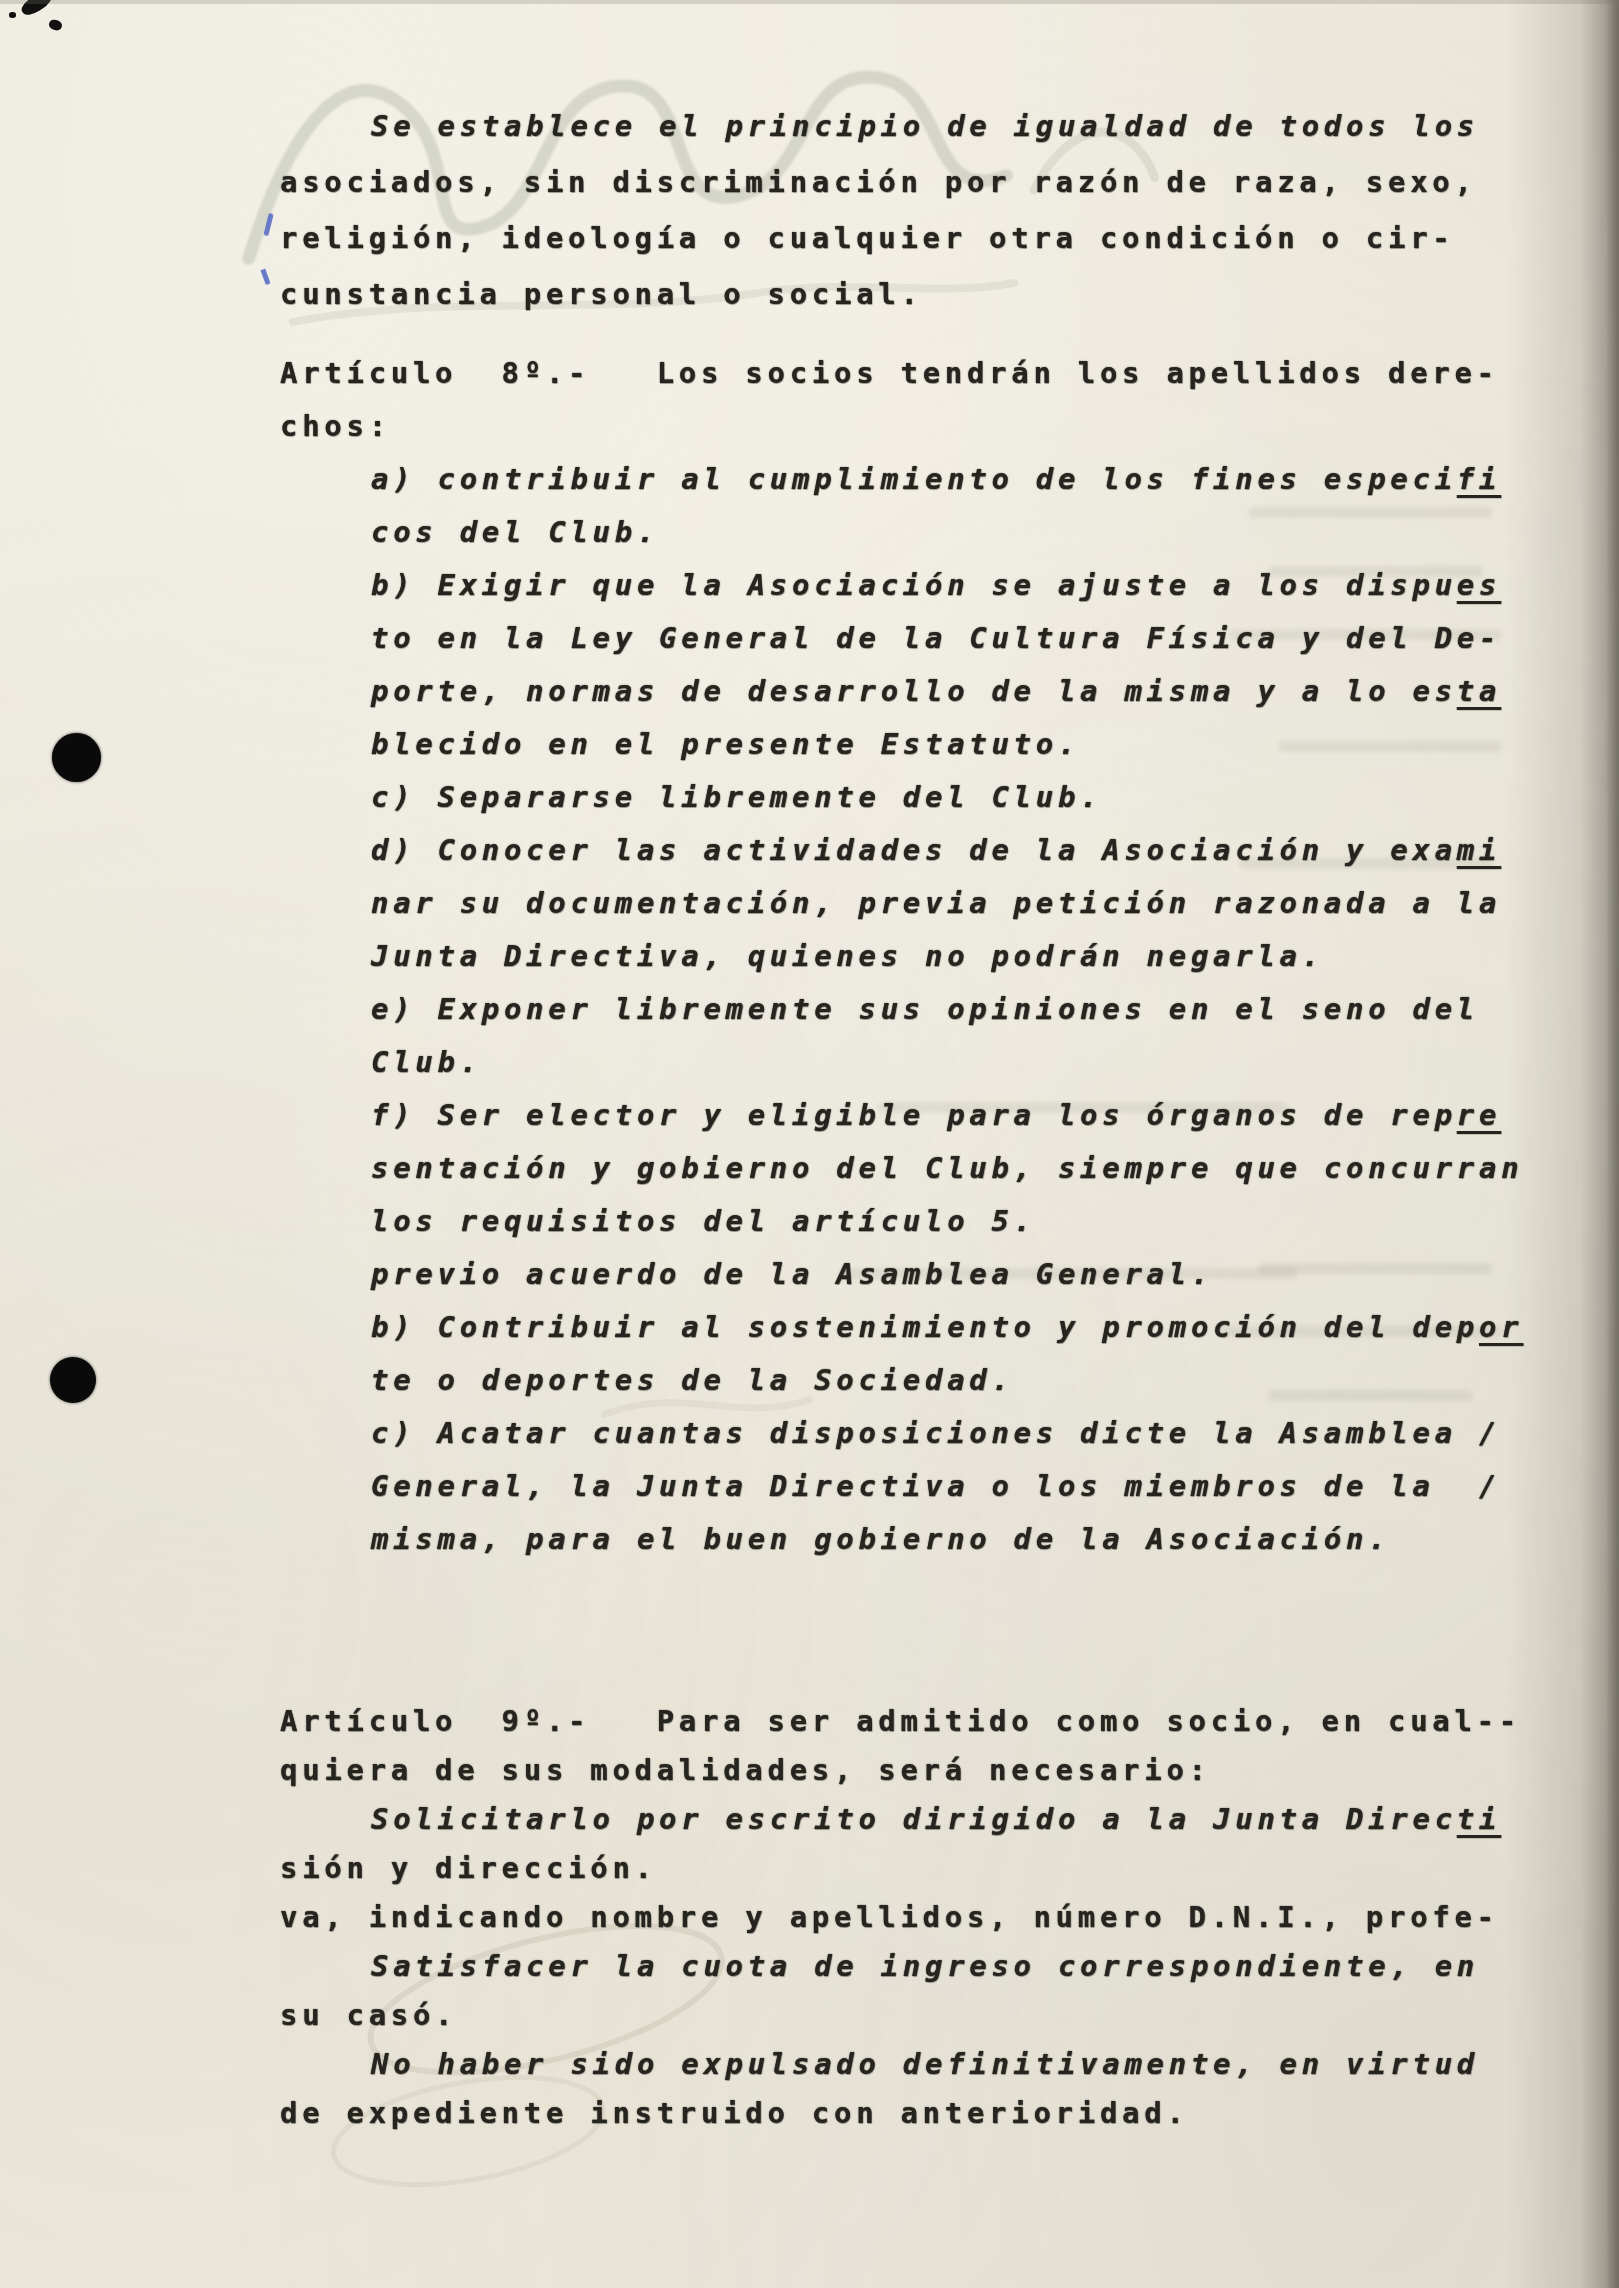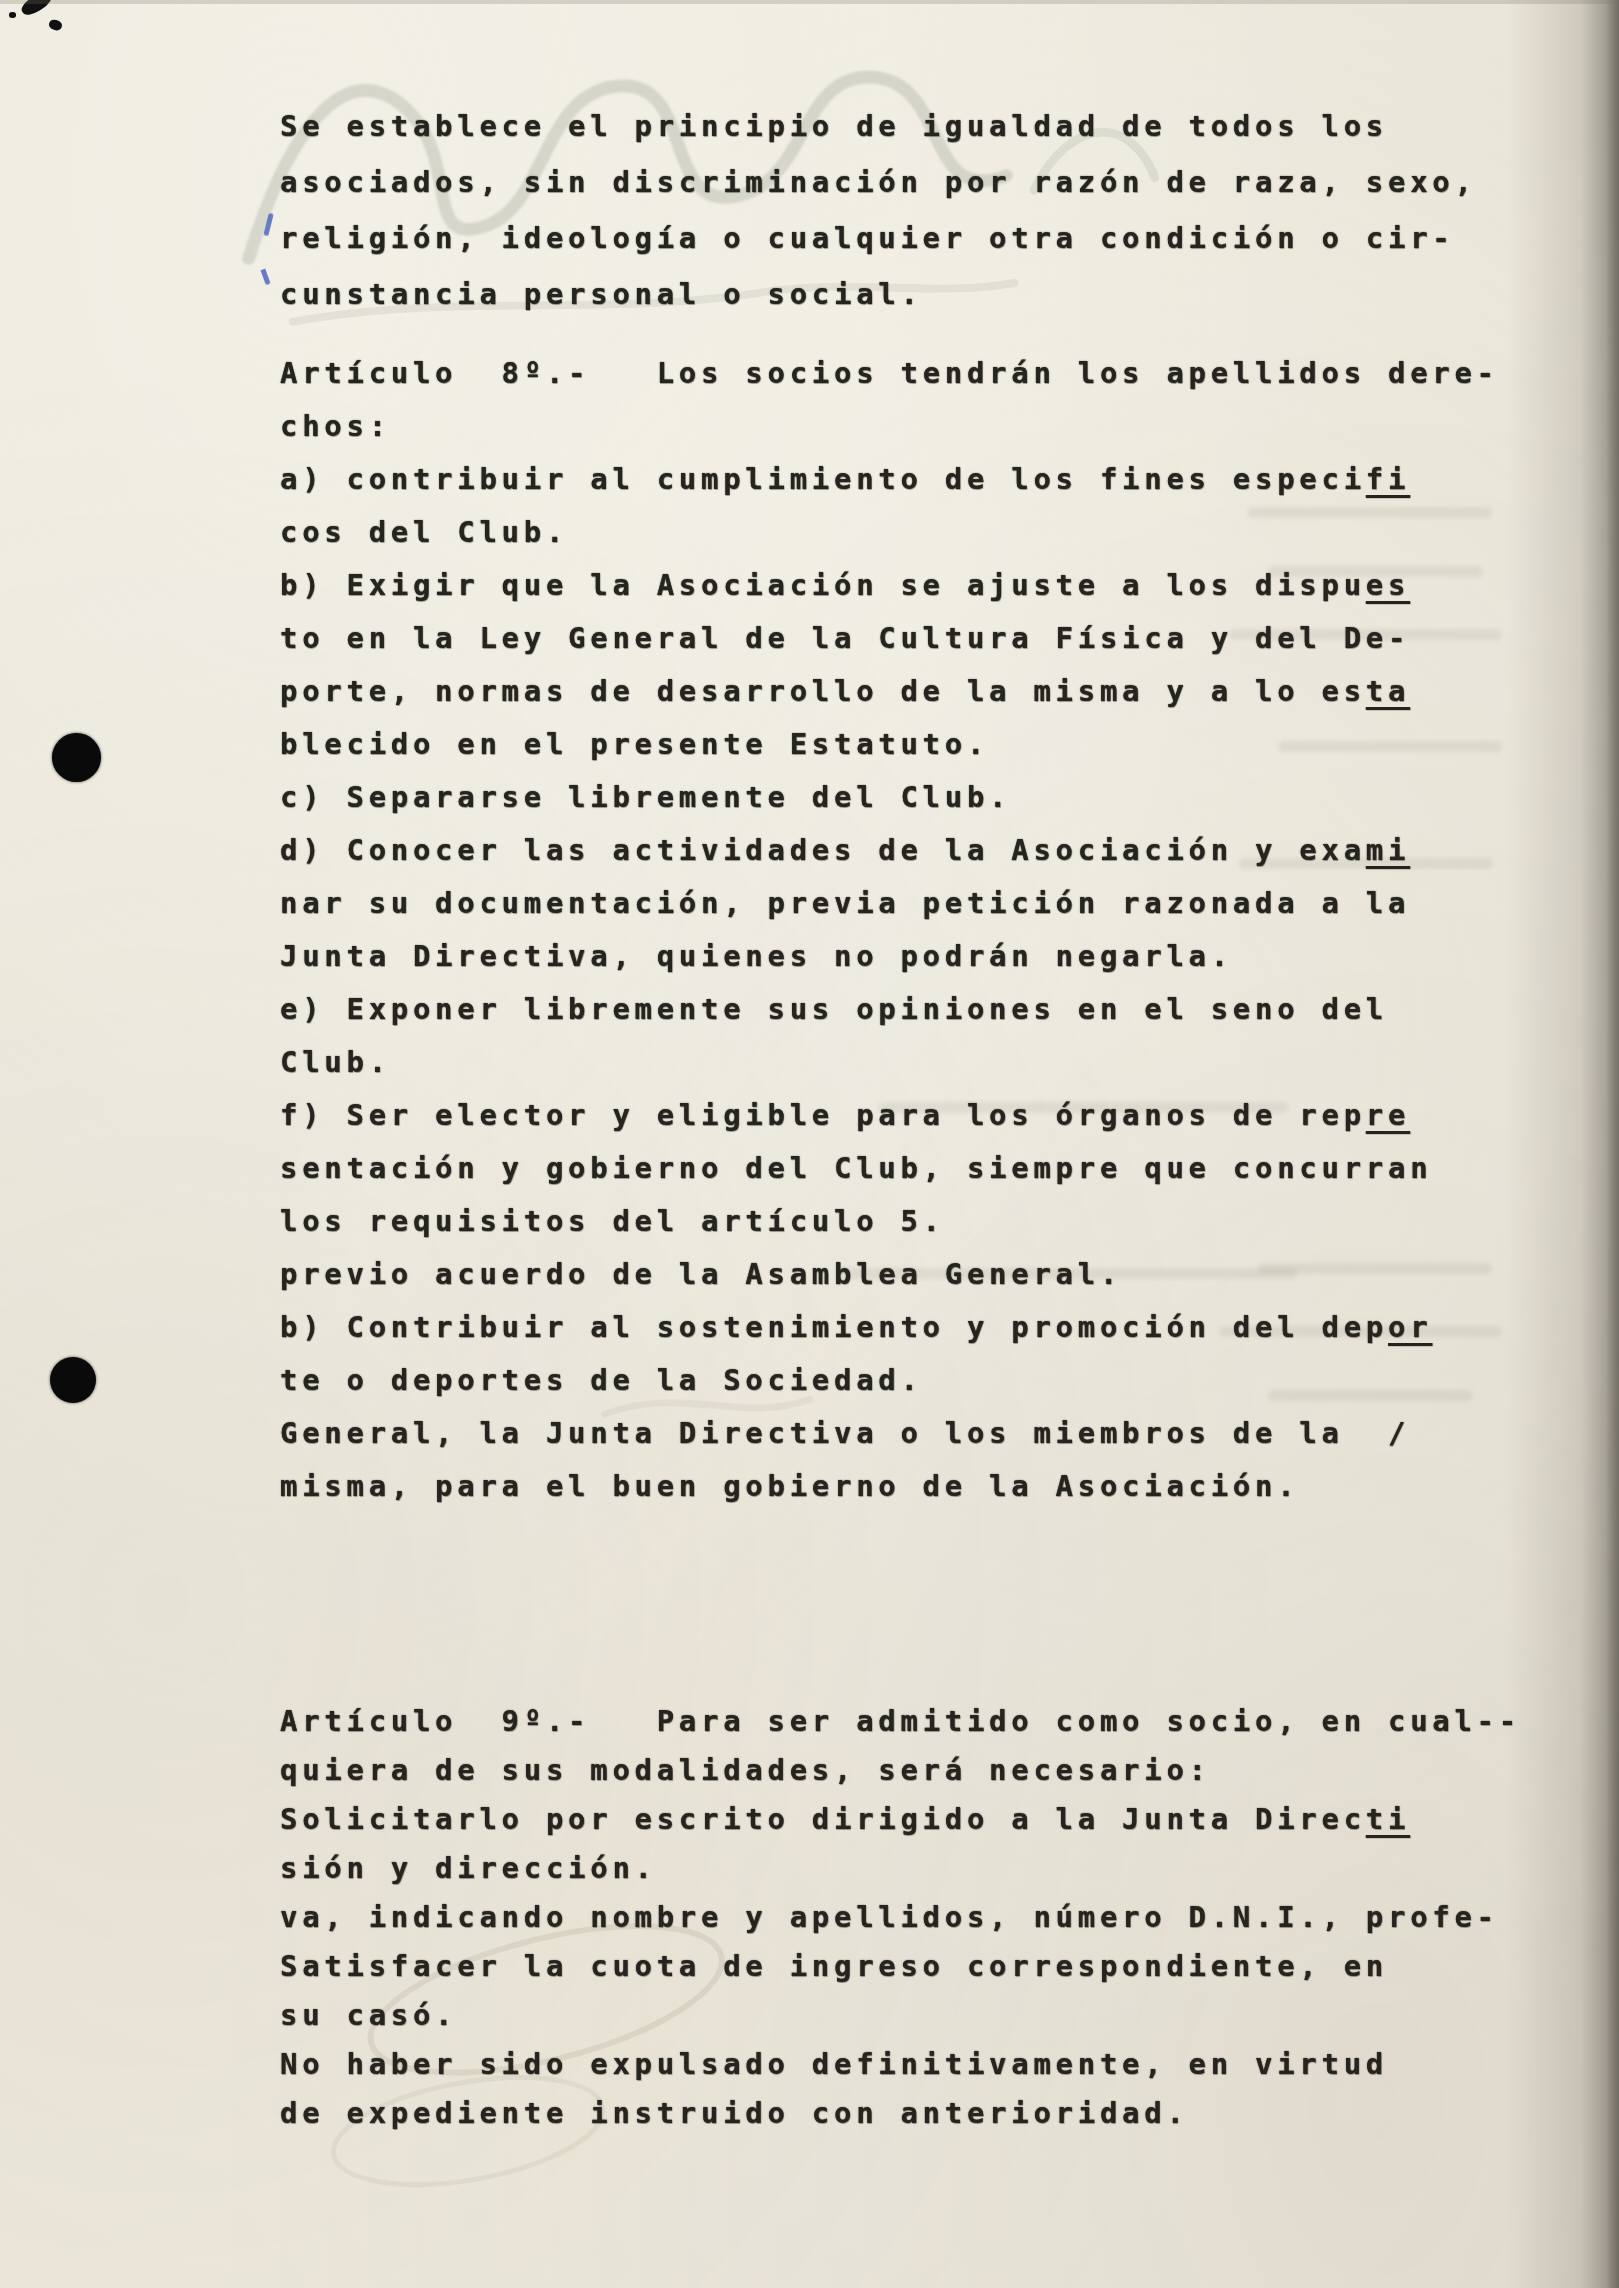--- a/index.html
+++ b/index.html
@@ -15,21 +15,21 @@
   }
   .page{position:absolute;inset:0;}
   
   .text-area{position:absolute;left:280px;top:0;width:1297px;}
   .block{position:absolute;left:0;width:100%;}
   .line{
     white-space:pre;font-weight:bold;font-size:29px;letter-spacing:4.7px;
     color:#26241f;
     text-shadow:0 0 1.3px rgba(38,36,31,.85), 0.6px 0.6px 0 rgba(38,36,31,.30);
   }
-  .line.ind{}
+  .line.ind{margin-left:91px;font-style:italic;}
   .head{
     text-decoration-thickness:3.9px;
     text-underline-offset:6.8px;
   }
   .tail-u{
     text-decoration:underline;
     text-decoration-thickness:3.4px;
     text-underline-offset:5.9px;
   }
   
@@ -97,20 +97,21 @@
         <div class="line ind"><span>nar su documentación, previa petición razonada a la</span></div>
         <div class="line ind"><span>Junta Directiva, quienes no podrán negarla.</span></div>
         <div class="line ind"><span>e) Exponer libremente sus opiniones en el seno del</span></div>
         <div class="line ind"><span>Club.</span></div>
         <div class="line ind"><span>f) Ser elector y eligible para los órganos de rep</span><span class="tail-u">re</span></div>
         <div class="line ind"><span>sentación y gobierno del Club, siempre que concurran</span></div>
         <div class="line ind"><span>los requisitos del artículo 5.</span></div>
         <div class="line ind"><span>previo acuerdo de la Asamblea General.</span></div>
         <div class="line ind"><span>b) Contribuir al sostenimiento y promoción del dep</span><span class="tail-u">or</span></div>
         <div class="line ind"><span>te o deportes de la Sociedad.</span></div>
+        <div class="line ind"><span>c) Acatar cuantas disposiciones dicte la Asamblea /</span></div>
         <div class="line ind"><span>General, la Junta Directiva o los miembros de la  /</span></div>
         <div class="line ind"><span>misma, para el buen gobierno de la Asociación.</span></div>
       </section>
     <section class="block" style="top: 1697px; line-height: 49px;">
         <div class="line"><span class="head">Artículo  9º.-</span><span>   Para ser admitido como socio, en cual--</span></div>
         <div class="line"><span>quiera de sus modalidades, será necesario:</span></div>
         <div class="line ind"><span>Solicitarlo por escrito dirigido a la Junta Direc</span><span class="tail-u">ti</span></div>
         <div class="line"><span>sión y dirección.</span></div>
         <div class="line"><span>va, indicando nombre y apellidos, número D.N.I., profe-</span></div>
         <div class="line ind"><span>Satisfacer la cuota de ingreso correspondiente, en</span></div>

